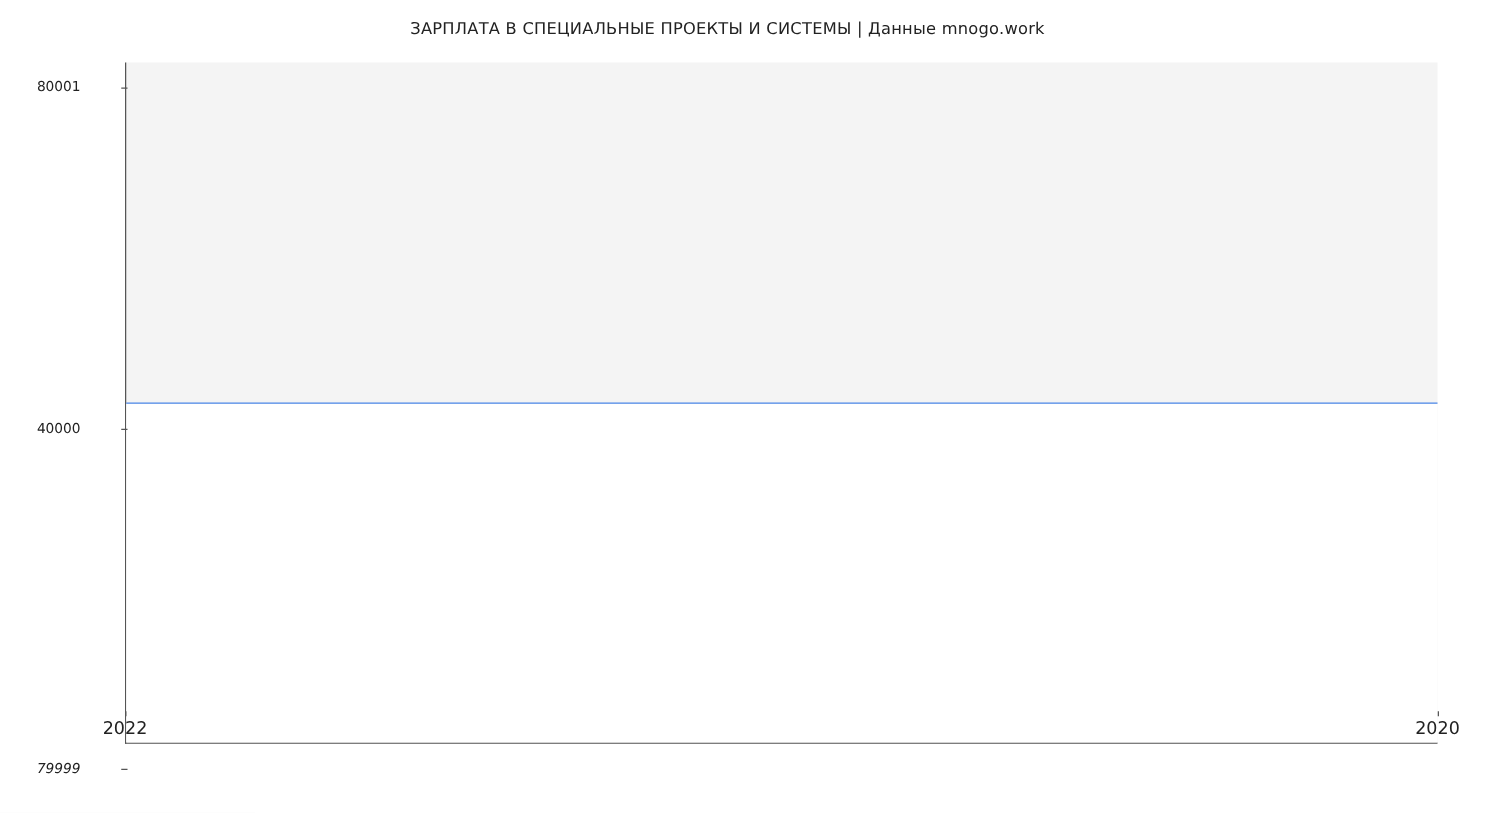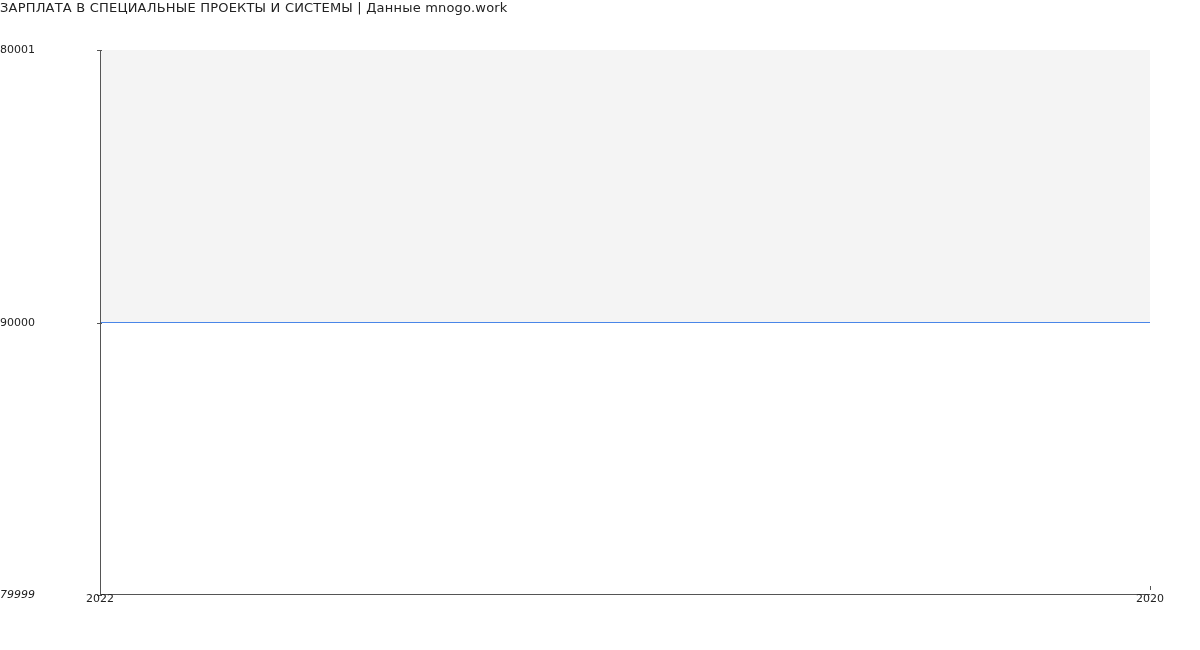--- a/index.html
+++ b/index.html
@@ -7,23 +7,24 @@
     padding: 0;
     width: 1200px;
     height: 650px;
     background: #ffffff;
     font-family: "DejaVu Sans", Arial, sans-serif;
     font-size: 12px;
     color: #222;
   }
   .title {
     position: absolute;
-    top: 0;
+    top: 16px;
     left: 0;
     width: 1164px;
+    text-align: center;
     font-size: 13px;
     letter-spacing: 0.2px;
   }
   .plot {
     position: absolute;
     left: 100px;
     top: 50px;
     width: 1050px;
     height: 545px;
     background: #f4f4f4;
@@ -44,35 +45,36 @@
     left: 0;
     right: 0;
     top: 272px;
     height: 0;
     border-top: 1.5px solid #4a86e8;
   }
   .ytick {
     position: absolute;
     left: 0;
     width: 94px;
-    text-align: left;
+    text-align: center;
     font-size: 11px;
     color: #222;
+    margin-top: 20px;
   }
   .ytick .tick-mark {
     position: absolute;
     right: -8px;
     top: 50%;
     width: 5px;
     border-top: 1px solid #555;
   }
   .xtick {
     position: absolute;
-    top: 592px;
-    font-size: 11px;
+    top: 575px;
+    font-size: 14px;
     color: #222;
     transform: translateX(-50%);
   }
   .xtick .tick-mark {
     position: absolute;
     left: 50%;
     top: -6px;
     height: 4px;
     border-left: 1px solid #555;
   }
@@ -85,21 +87,21 @@
 <div class="plot">
   <div class="inner-white"></div>
   <div class="line"></div>
 </div>
 
 <div class="ytick" style="top:43px;">
   <span>80001</span>
   <span class="tick-mark"></span>
 </div>
 <div class="ytick" style="top:316px;">
-  <span>90000</span>
+  <span>40000</span>
   <span class="tick-mark"></span>
 </div>
 <div class="ytick" style="top:588px;font-style:italic;">
   <span>79999</span>
   <span class="tick-mark"></span>
 </div>
 
 <div class="xtick" style="left:100px;">
   <span class="tick-mark"></span>
   <span>2022</span>

